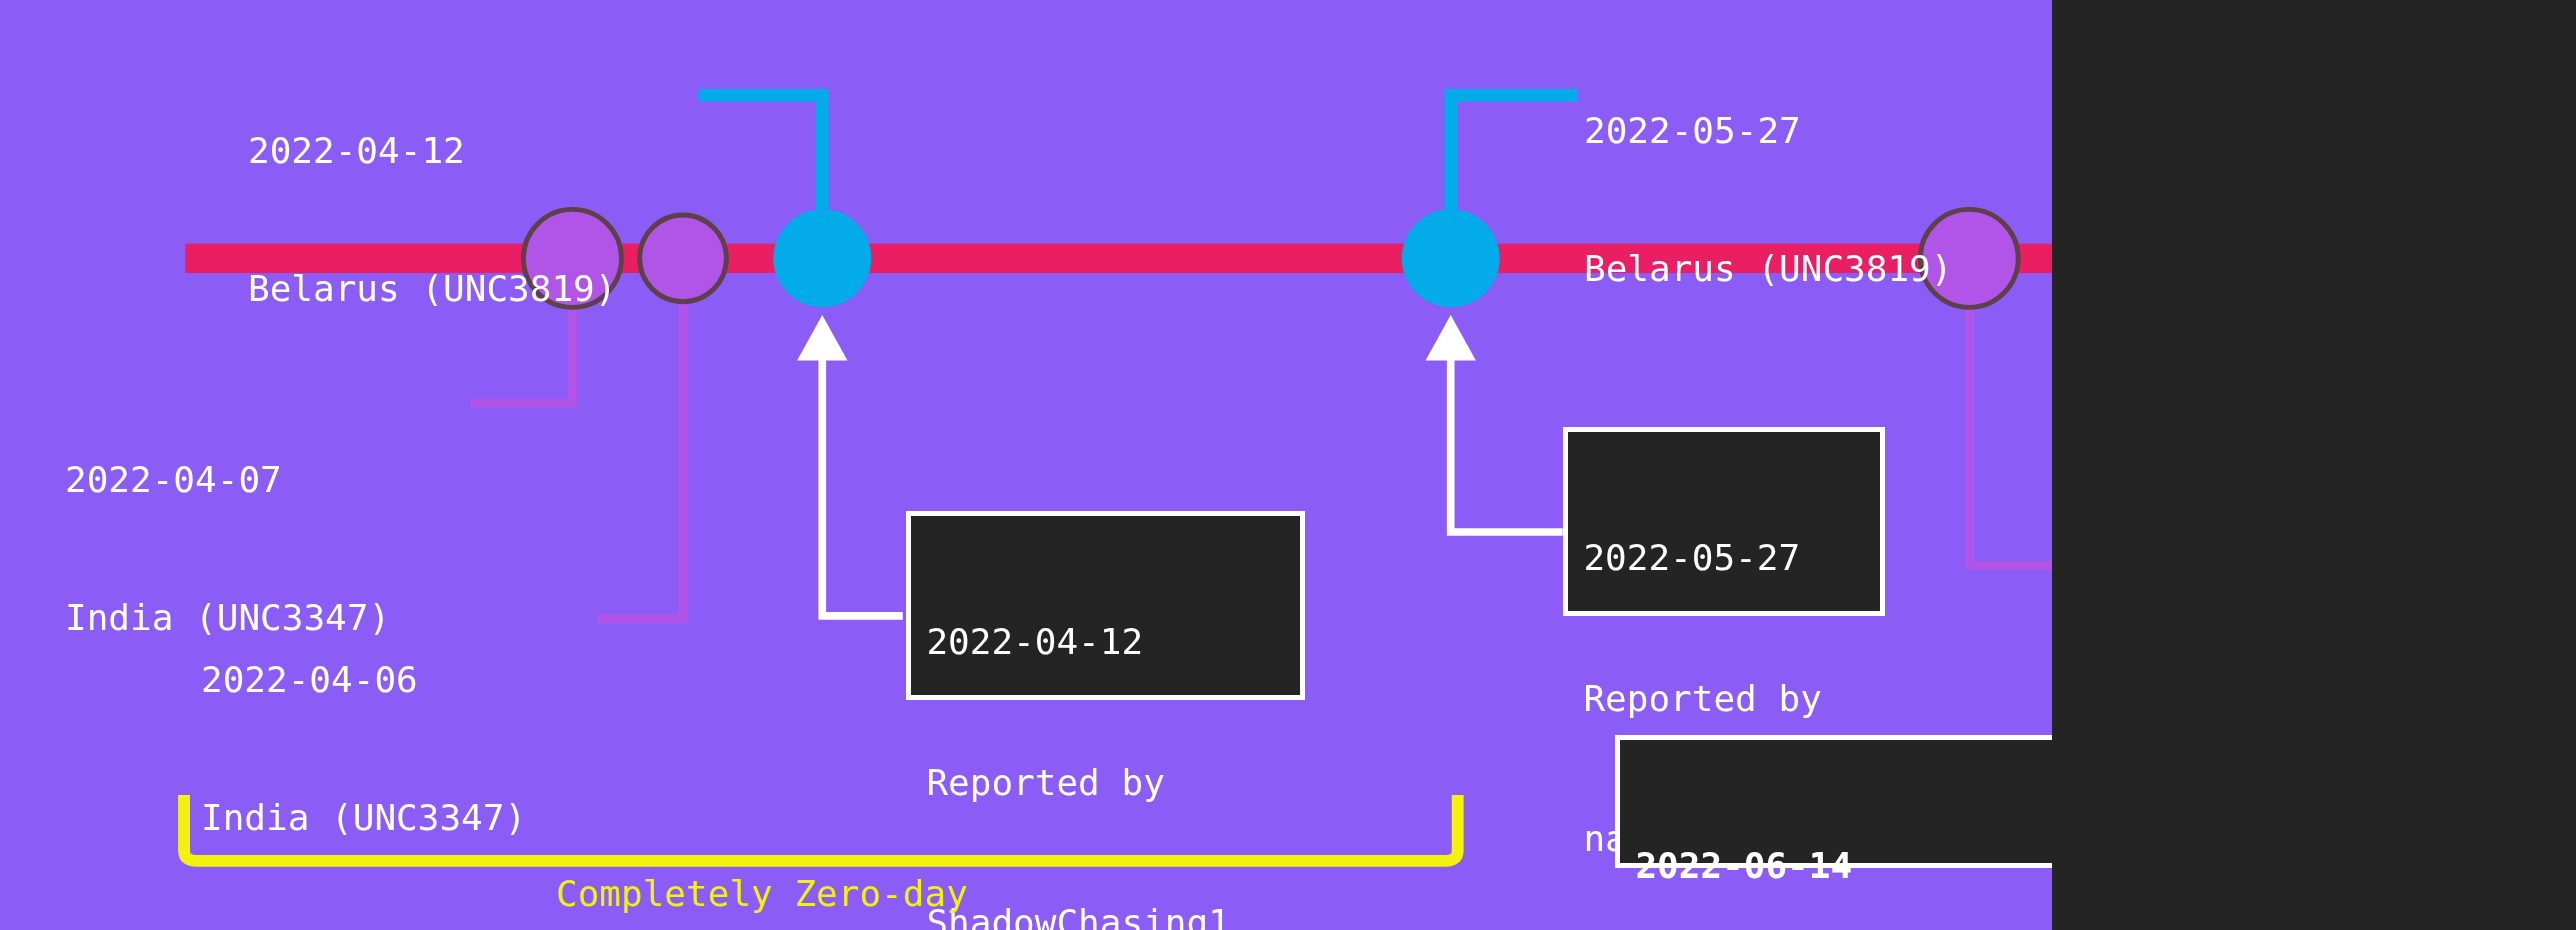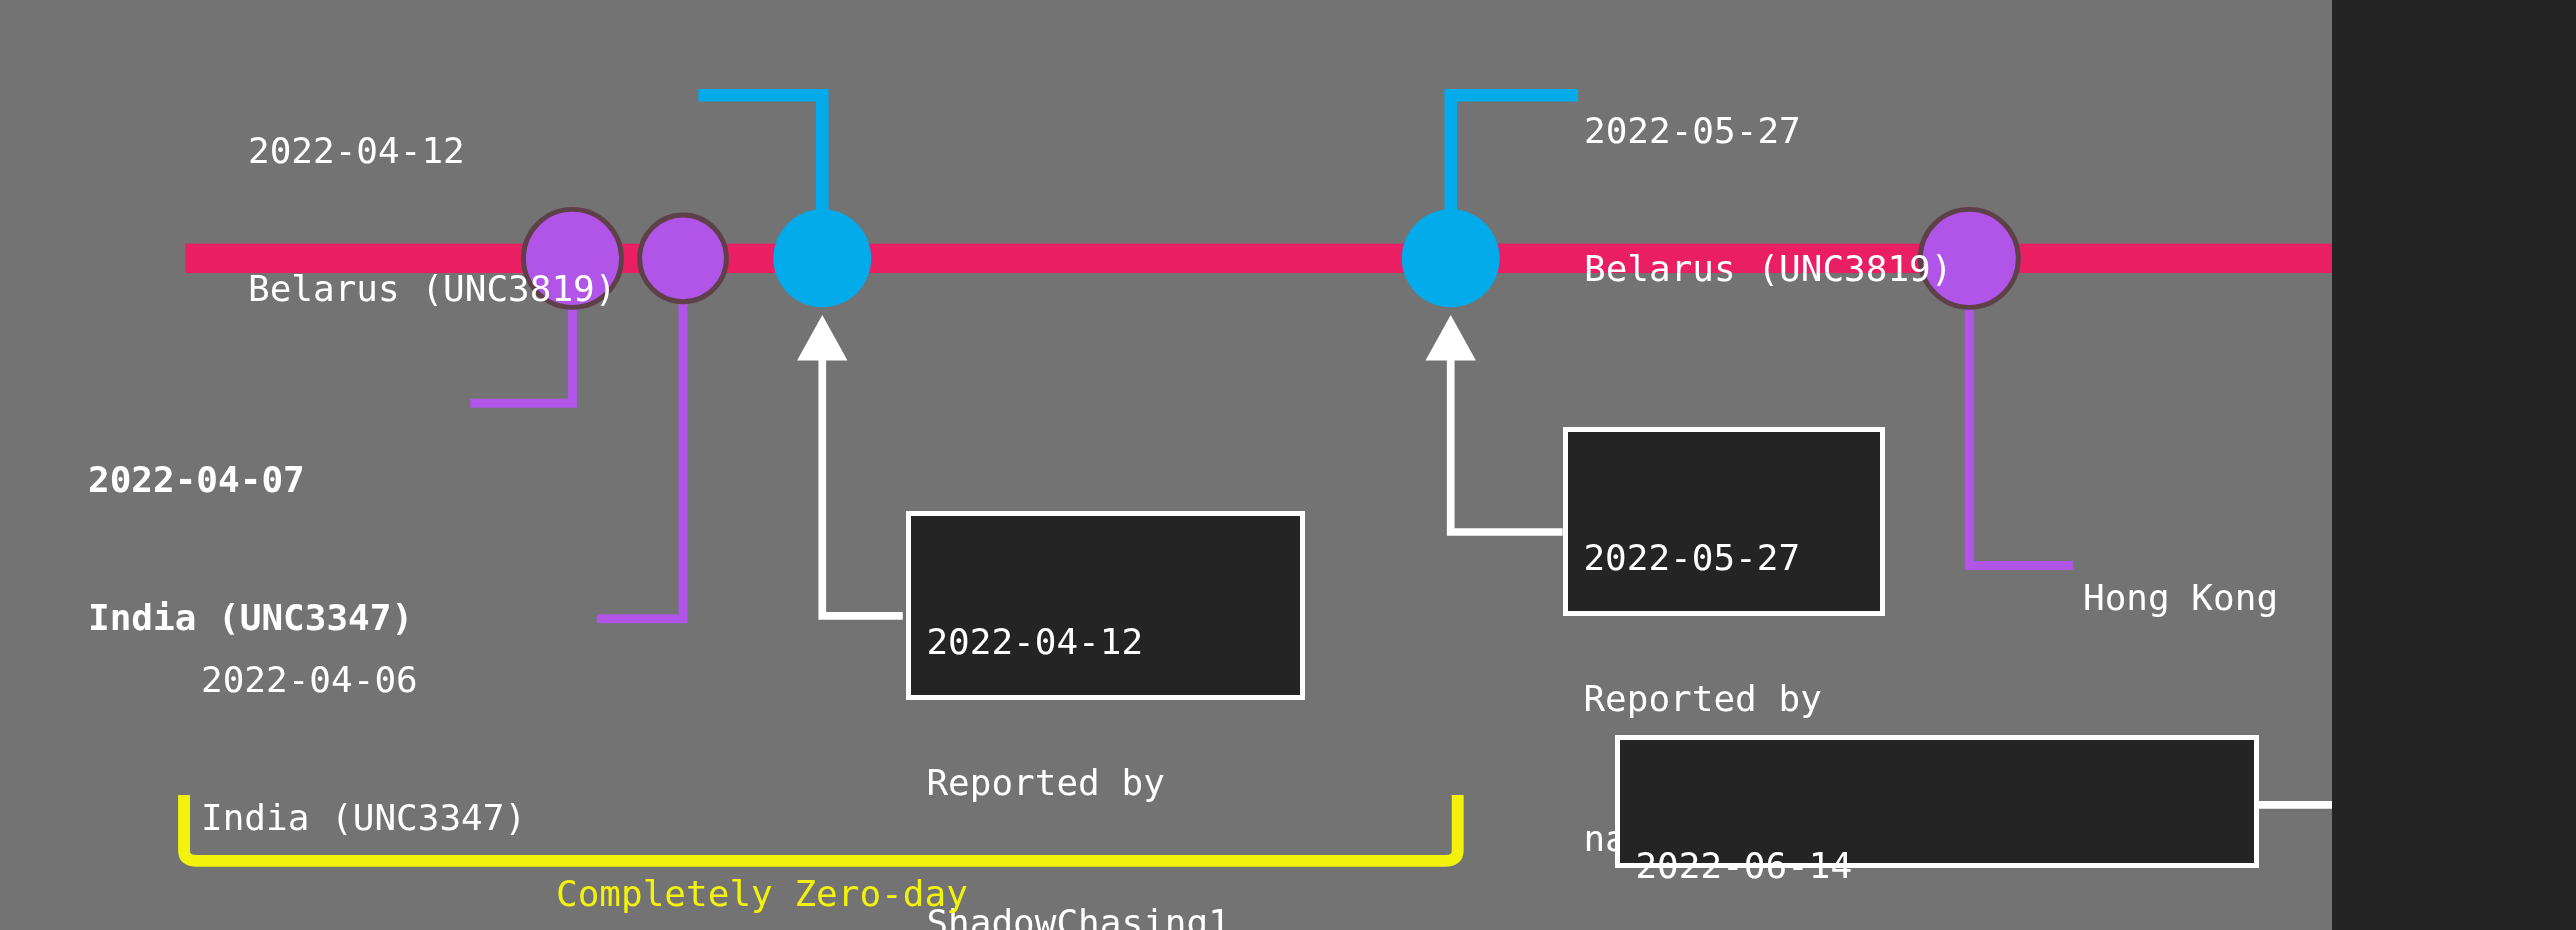--- a/index.html
+++ b/index.html
@@ -5,23 +5,23 @@
   html, body {
     margin: 0;
     padding: 0;
     background: #242424;
   }
   body {
     font-family: "DejaVu Sans Mono", monospace;
   }
   #stage {
     position: relative;
-    width: 2332px;
+    width: 2052px;
     height: 931px;
-    background: #737373;
+    background: #8b5cf6;
     overflow: hidden;
   }
   #svg-layer {
     position: absolute;
     inset: 0;
     width: 2576px;
     height: 931px;
   }
   .lbl {
     position: absolute;
@@ -108,21 +108,21 @@
   <div class="lbl" style="left:248px; top:36px;">
     <div>2022-04-12</div>
     <div>Belarus (UNC3819)</div>
   </div>
 
   <div class="lbl" style="left:1584px; top:16px;">
     <div>2022-05-27</div>
     <div>Belarus (UNC3819)</div>
   </div>
 
-  <div class="lbl" style="left:88px; top:365px;font-weight:bold;">
+  <div class="lbl" style="left:65px; top:365px;">
     <div>2022-04-07</div>
     <div>India (UNC3347)</div>
   </div>
 
   <div class="lbl" style="left:201px; top:565px;">
     <div>2022-04-06</div>
     <div>India (UNC3347)</div>
   </div>
 
   <div class="lbl" style="left:2083px; top:483px;">
@@ -134,21 +134,21 @@
     <div>Reported by</div>
     <div>ShadowChasing1</div>
   </div>
 
   <div class="boxed" style="left:1563px; top:427px; width:322px; height:189px;">
     <div>2022-05-27</div>
     <div>Reported by</div>
     <div>nao_sec</div>
   </div>
 
-  <div class="boxed" style="left:1615px; top:735px; width:644px; height:133px;">
+  <div class="boxed" style="left:1615px; top:735px; width:644px; height:133px;font-weight:bold;">
     <div>2022-06-14</div>
     
   </div>
 
   <div class="lbl yellow" style="left:556px; top:871px;text-align:right;">Completely Zero-day</div>
 
 </div>
 
 
 </body></html>

